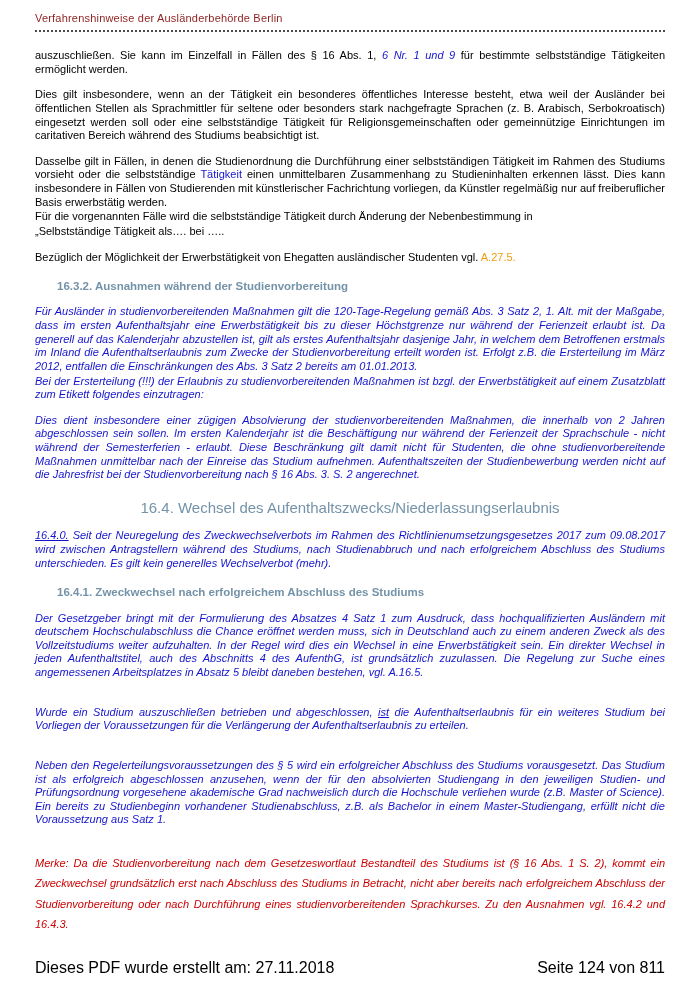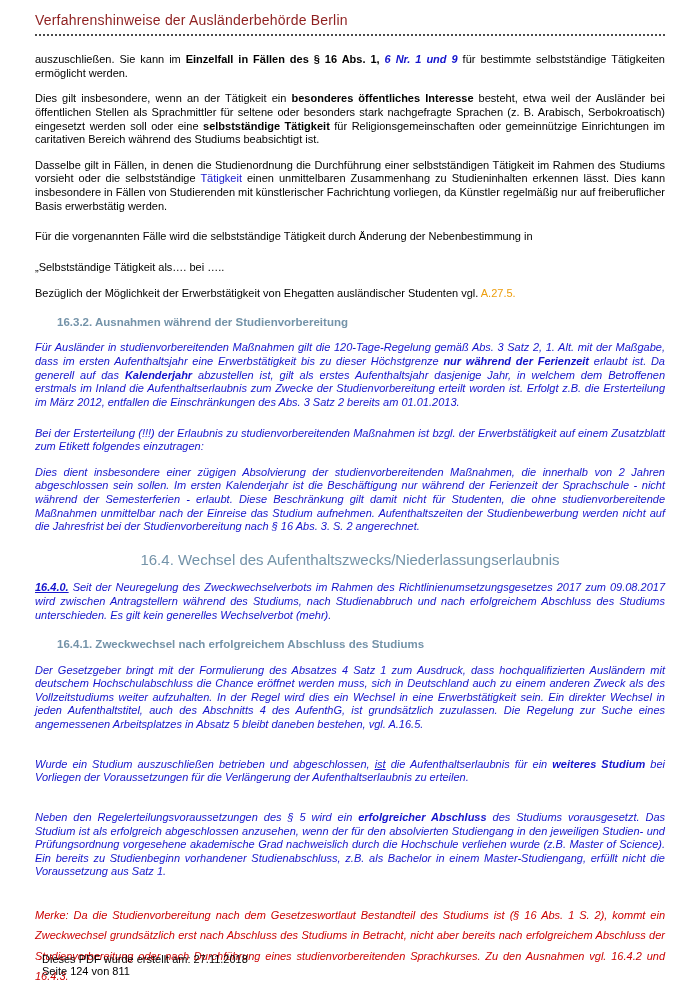--- a/index.html
+++ b/index.html
@@ -7,68 +7,67 @@
     position:relative;
     width:700px;height:990px;
     box-sizing:border-box;
     padding:12px 35px 0 35px;
     background:#ffffff;
     overflow:hidden;
     font-family:"Liberation Sans", sans-serif;
     color:#000;
   }
   .doc-title{
-    font-size:14px;
+    font-size:11px;
     font-weight:400;
     color:var(--c-title,#8e1f1f);
     margin:0 0 5px 0;
     letter-spacing:.2px;
   }
   .dotted-rule{
     border-bottom:2px dotted #4a4a4a;
     height:1px;
     margin:0 0 17px 0;
   }
   #content{display:block;}
   .blk{
     font-size:11px;
     line-height:1.24;
     margin:12px 0 0 0;
     text-align:justify;
   }
   .blk.center{text-align:left;}
-  .blk.tight{margin-top:17px;}
+  .blk.tight{margin-top:1px;}
   .blk.gap2{margin-top:26px;}
   .blk.loose{line-height:1.85;}
   .blk.quote{padding:0 40px;}
   .blk.blue{color:var(--c-blue,#1414cc);}
   .blk.red{color:var(--c-red,#cc0000);}
   .blk.it{font-style:italic;}
   .blk.h2{
     font-size:15px;color:var(--c-heading,#7493a9);
     text-align:center;margin-top:17px;font-weight:400;
   }
   .blk.h3{
     font-size:11.5px;color:var(--c-heading,#7493a9);
     text-align:left;margin-top:15px;font-weight:700;margin-left:22px;
   }
   .run{white-space:pre-wrap;}
-  .run.b{font-weight:700;}
+  .run.b{font-weight:400;}
   .run.i{font-style:italic;}
   .run.u{text-decoration:underline;}
   .run.c-blue{color:var(--c-blue,#1414cc);}
   .run.c-orange{color:var(--c-orange,#ed9d0c);}
   .page-footer{
     position:absolute;
-    left:42px;right:35px;bottom:13px;
+    left:35px;right:35px;bottom:13px;
     display:flex;
     justify-content:space-between;
-    font-size:11px;
+    font-size:16px;
     color:#000;
-    flex-direction:column;
   }
 </style>
 </head>
 <body>
 
 <div class="page">
   <header>
     <h1 class="doc-title">Verfahrenshinweise der Ausländerbehörde Berlin</h1>
     <div class="dotted-rule"></div>
   </header>

